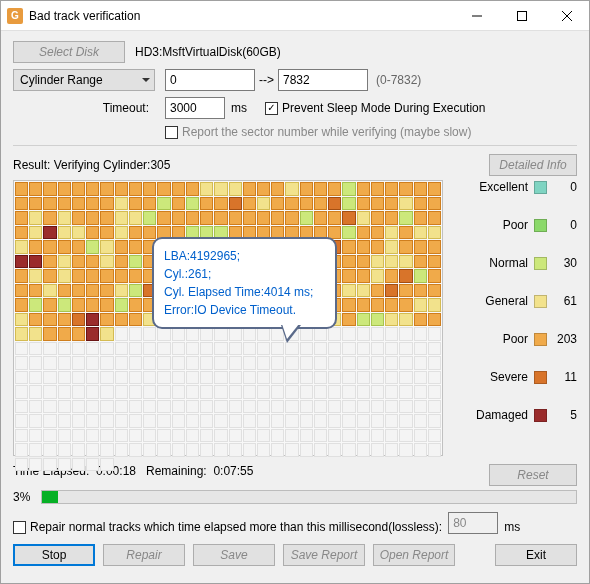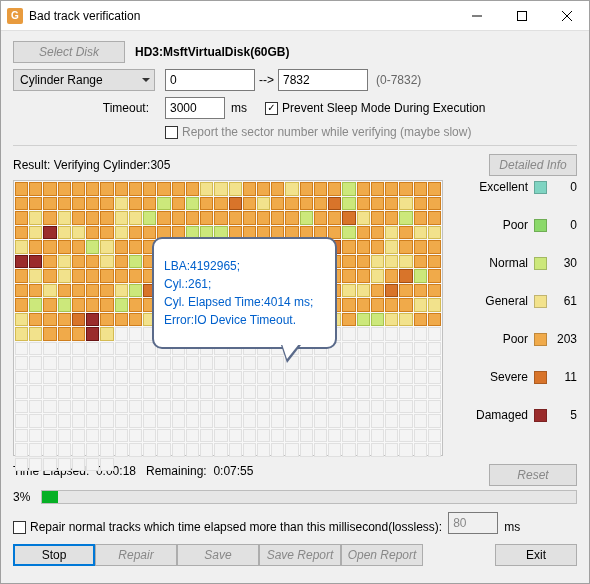--- a/index.html
+++ b/index.html
@@ -14,21 +14,21 @@
   
   .content { padding: 10px 12px 10px 12px; }
   
   .row { display: flex; align-items: center; margin-bottom: 6px; }
   
   .btn { background: #e1e1e1; border: 1px solid #adadad; text-align: center; padding: 3px 0; color: #000; }
   .btn.disabled { color: #888; font-style: italic; }
   .btn.highlighted { border: 2px solid #0078d7; padding: 2px 0; }
   
   .selectdisk { width: 112px; margin-right: 10px; }
-  .diskname { font-weight: bold; }
+  .diskname { font-weight: normal; }
   
   .combo { background: #e1e1e1; border: 1px solid #adadad; height: 22px; display: flex; align-items: center; padding: 0 4px 0 6px; width: 142px; justify-content: space-between; gap: 20px; }
   .combo .chev { border-left: 4px solid transparent; border-right: 4px solid transparent; border-top: 4px solid #333; }
   
   input.txt { background: #fff; border: 1px solid #7a7a7a; height: 22px; padding: 0 4px; }
   
   .arrow { margin: 0 4px; }
   .range { color: #666; margin-left: 8px; }
   
   .label-r { text-align: right; padding-right: 16px; }
@@ -50,21 +50,21 @@
   .cell { width: 100%; height: 100%; border: 1px solid rgba(0,0,0,.15); }
   .c-exc  { background: #7fd4c2; }
   .c-good { background: #8bd96a; border-color:#5ab03c;}
   .c-norm { background: #cce87b; border-color:#a7c44f;}
   .c-gen  { background: #f2e28c; border-color:#d4bb52;}
   .c-poor { background: #f0aa4a; border-color:#cf7e1d;}
   .c-sev  { background: #d8742a; border-color:#a34e12;}
   .c-dmg  { background: #9a2b2b; border-color:#6a1414;}
   .c-empty{ background: #f4f4f4; border-color:#e0e0e0;}
   
-  .tooltip { position: absolute; left: 138px; top: 56px; width: 185px; background: #fff; border: 2px solid #5a6a8a; border-radius: 10px; padding: 18px 10px; color: #0060cc; line-height: 1.5; z-index: 5; }
+  .tooltip { position: absolute; left: 138px; top: 56px; width: 185px; background: #fff; border: 2px solid #5a6a8a; border-radius: 10px; padding: 8px 10px; color: #0060cc; line-height: 1.5; z-index: 5; }
   .tooltip::after { content: ""; position: absolute; bottom: -16px; right: 34px; border-left: 6px solid transparent; border-right: 14px solid transparent; border-top: 18px solid #5a6a8a; }
   .tooltip::before { content: ""; position: absolute; bottom: -12px; right: 36px; border-left: 5px solid transparent; border-right: 12px solid transparent; border-top: 15px solid #fff; z-index: 1; }
   
   .legend { flex: 1; padding-left: 10px; }
   .legend-row { display: flex; align-items: center; justify-content: flex-end; margin-bottom: 24px; }
   .legend-row:last-child { margin-bottom: 0; }
   .legend-label { margin-right: 6px; }
   .legend-sw { width: 13px; height: 13px; margin-right: 4px; border:1px solid rgba(0,0,0,.2);}
   .legend-val { width: 26px; text-align: right; }
   
@@ -73,21 +73,21 @@
   .resetbtn { width: 88px; }
   
   .prog-row { display: flex; align-items: center; margin-top: 4px; }
   .pct { width: 28px; }
   .progress { flex: 1; height: 14px; border: 1px solid #bcbcbc; background: #e6e6e6; position: relative; }
   .progress .bar { position: absolute; left: 0; top: 0; bottom: 0; width: 3%; background: #06b025; }
   
   .repair-row { display: flex; align-items: flex-end; margin-top: 8px; }
   .repair-row .txt-ms { width: 50px; margin: 0 6px; background:#f0f0f0; color:#888;}
   
-  .bottom-btns { display: flex; margin-top: 10px; }
+  .bottom-btns { display: flex; gap: 8px; margin-top: 10px; }
   .bottom-btns .btn { width: 82px; }
   .bottom-btns .spacer { flex: 1; }
 </style>
 </head>
 <body>
 
 <div class="titlebar">
   <div class="app-icon">G</div>
   <div class="title">Bad track verification</div>
   <div class="winbtns">

